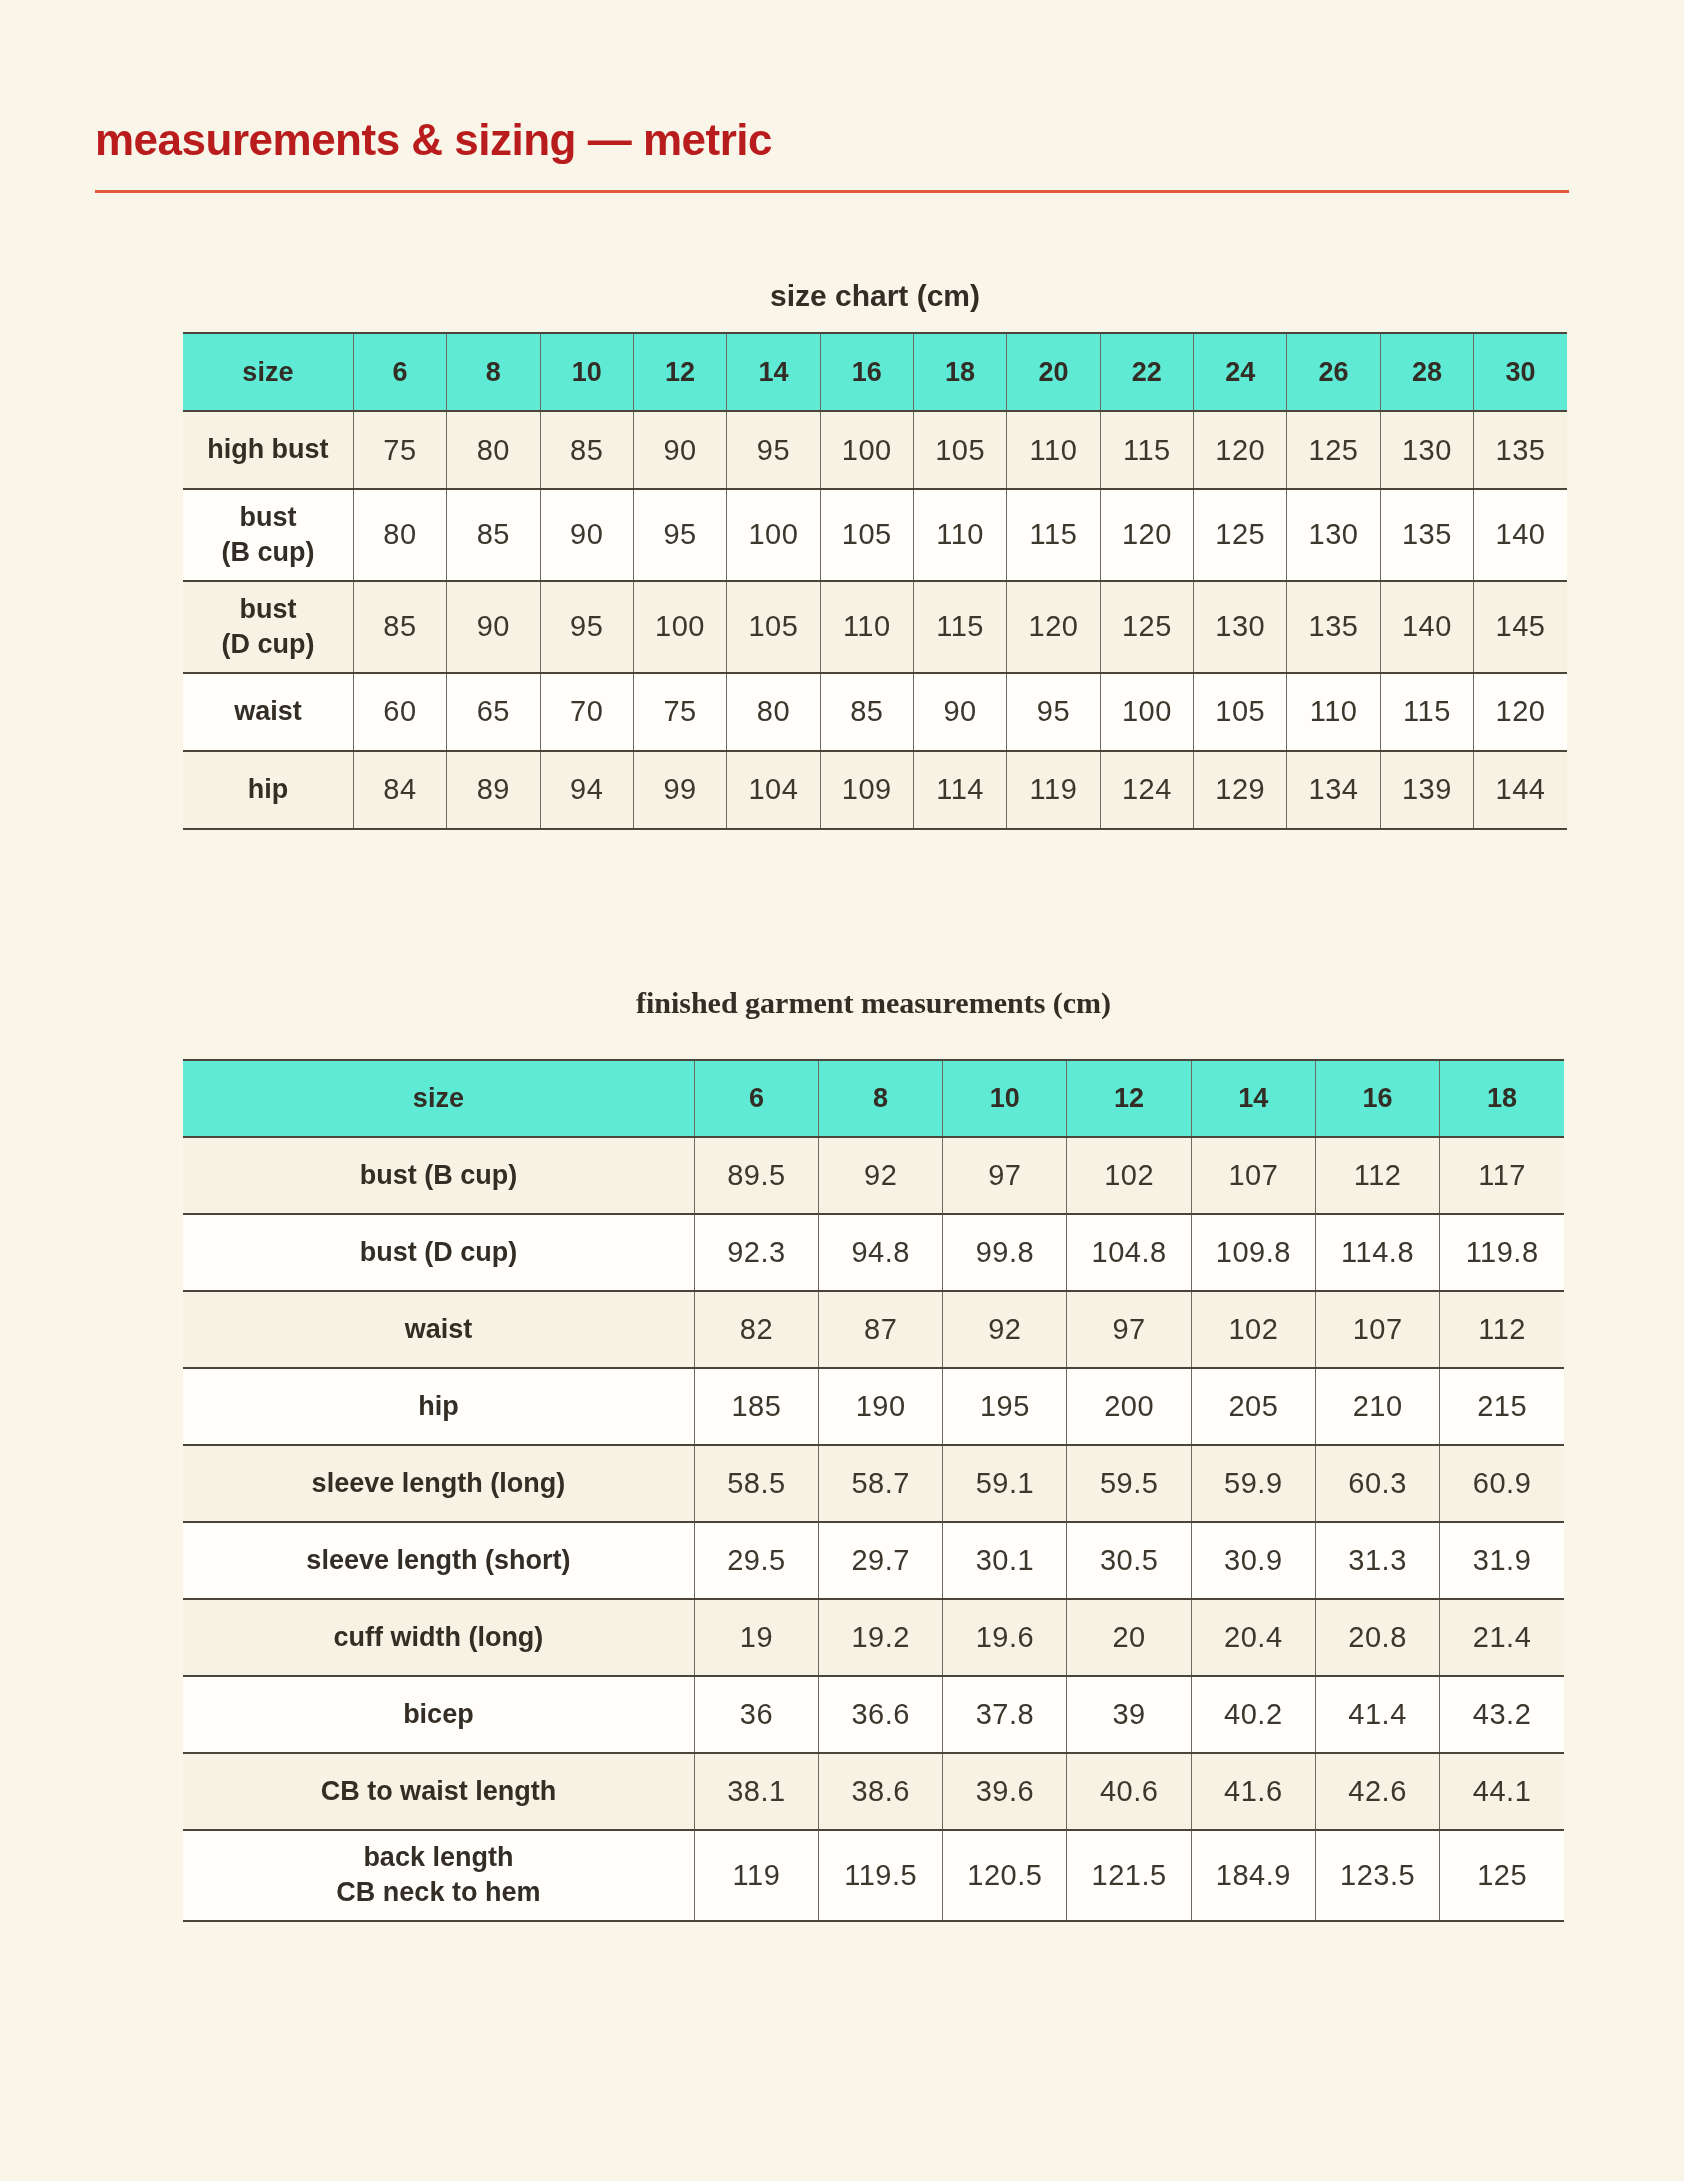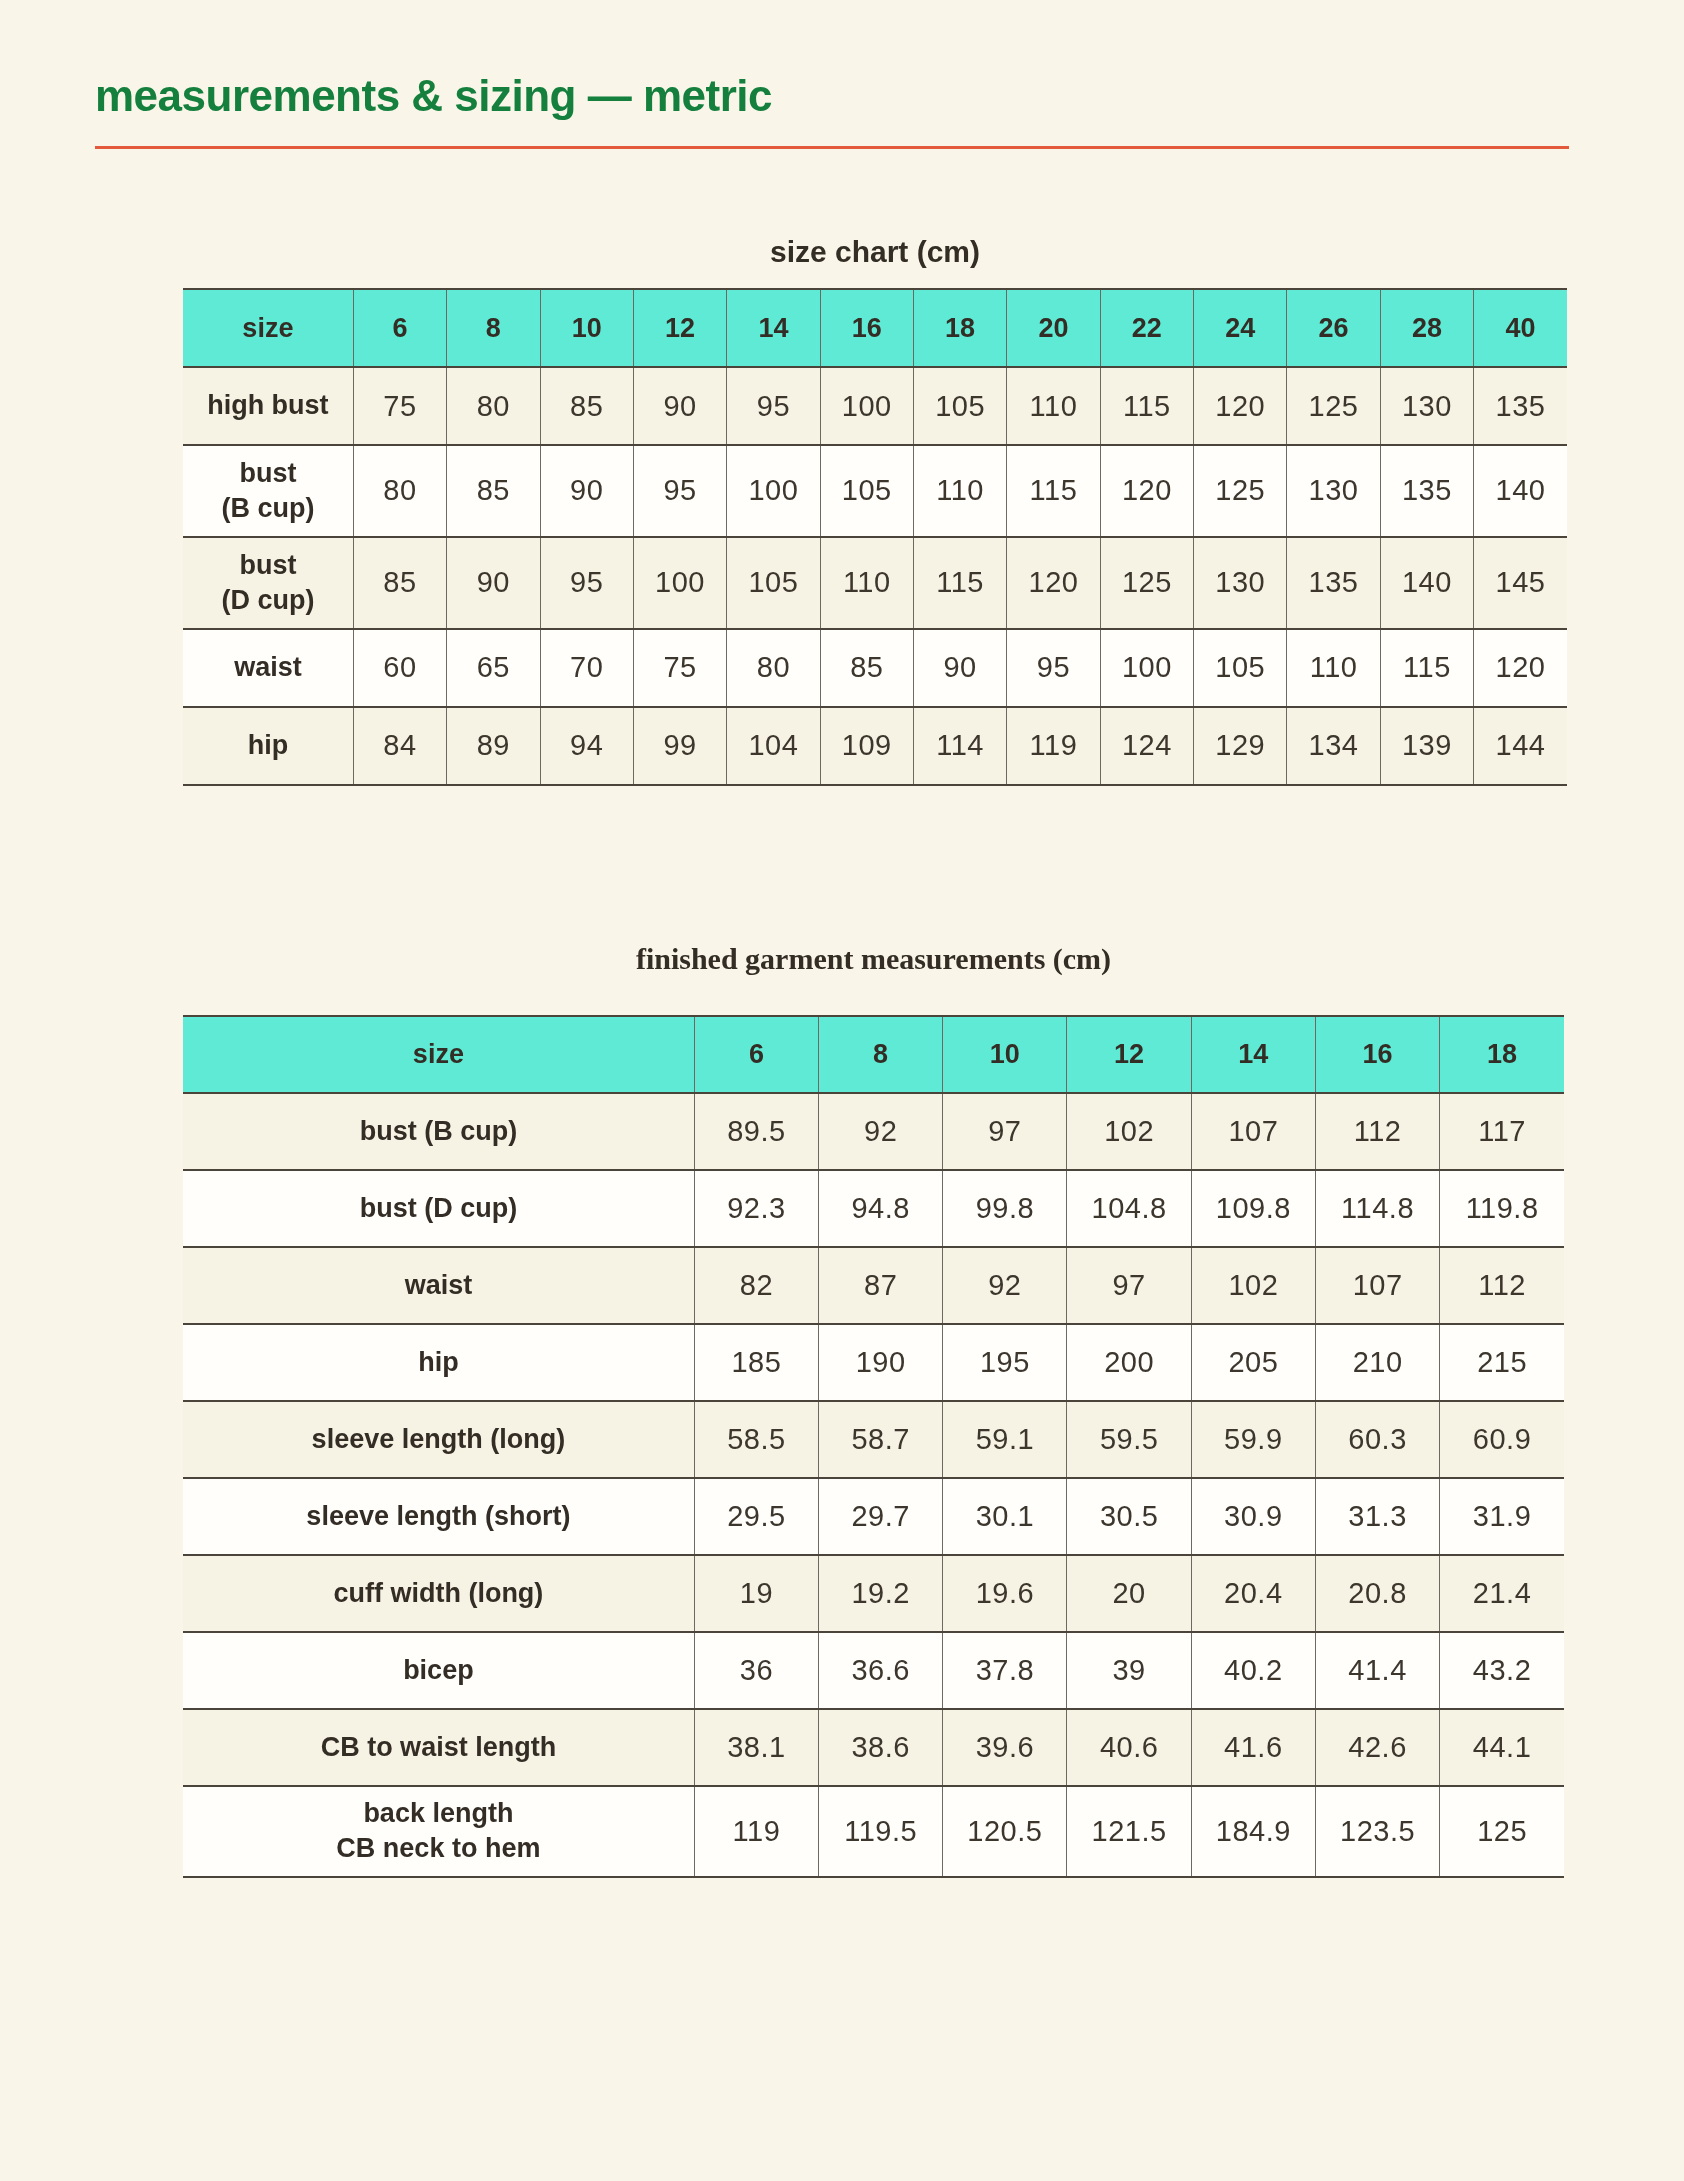--- a/index.html
+++ b/index.html
@@ -10,25 +10,25 @@
     color: #362f27;
   }
   .page {
     position: relative;
     width: 1684px;
     height: 2182px;
     background: #f9f6e9;
     overflow: hidden;
   }
   .page-title {
-    margin: 71px 0 0 95px;
+    margin: 115px 0 0 95px;
     font-size: 44px;
     font-weight: bold;
     letter-spacing: -0.5px;
-    color: #15803d;
+    color: #b91c1c;
   }
   .title-divider {
     margin: 25px 0 0 95px;
     width: 1474px;
     border: none;
     border-top: 3.9px solid #e25a3b;
     height: 0;
   }
   .table-title {
     font-size: 30px;
@@ -107,21 +107,21 @@
           <th>10</th>
           <th>12</th>
           <th>14</th>
           <th>16</th>
           <th>18</th>
           <th>20</th>
           <th>22</th>
           <th>24</th>
           <th>26</th>
           <th>28</th>
-          <th>40</th>
+          <th>30</th>
         </tr>
     </thead>
     <tbody>
         <tr>
           <td class="label-col">high bust</td>
           <td class="value-cell">75</td>
           <td class="value-cell">80</td>
           <td class="value-cell">85</td>
           <td class="value-cell">90</td>
           <td class="value-cell">95</td>

